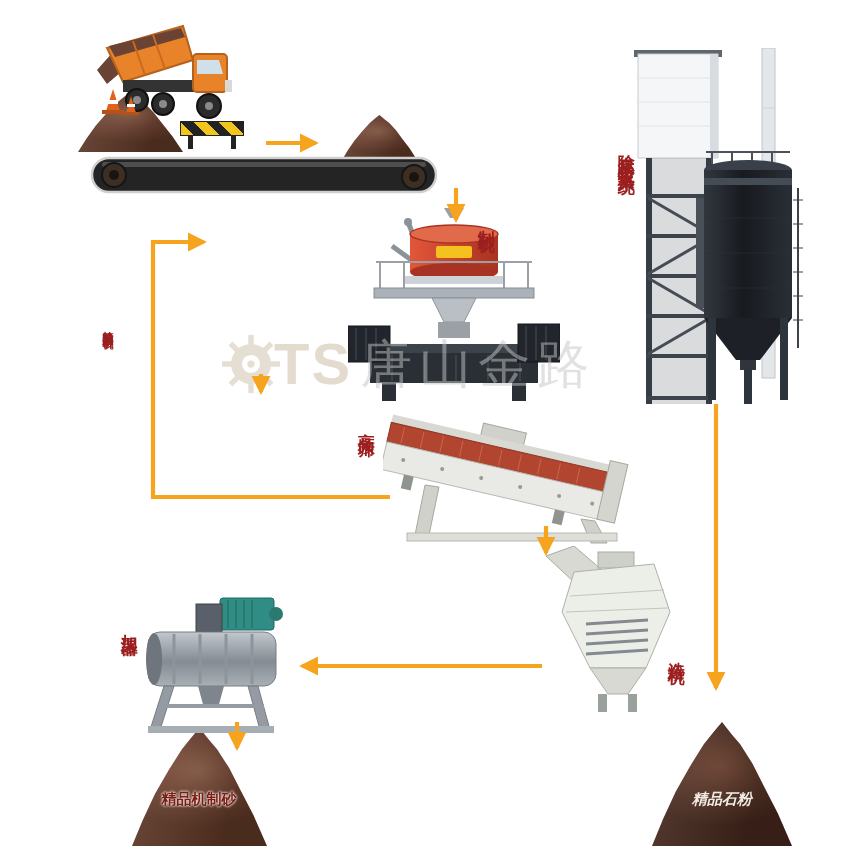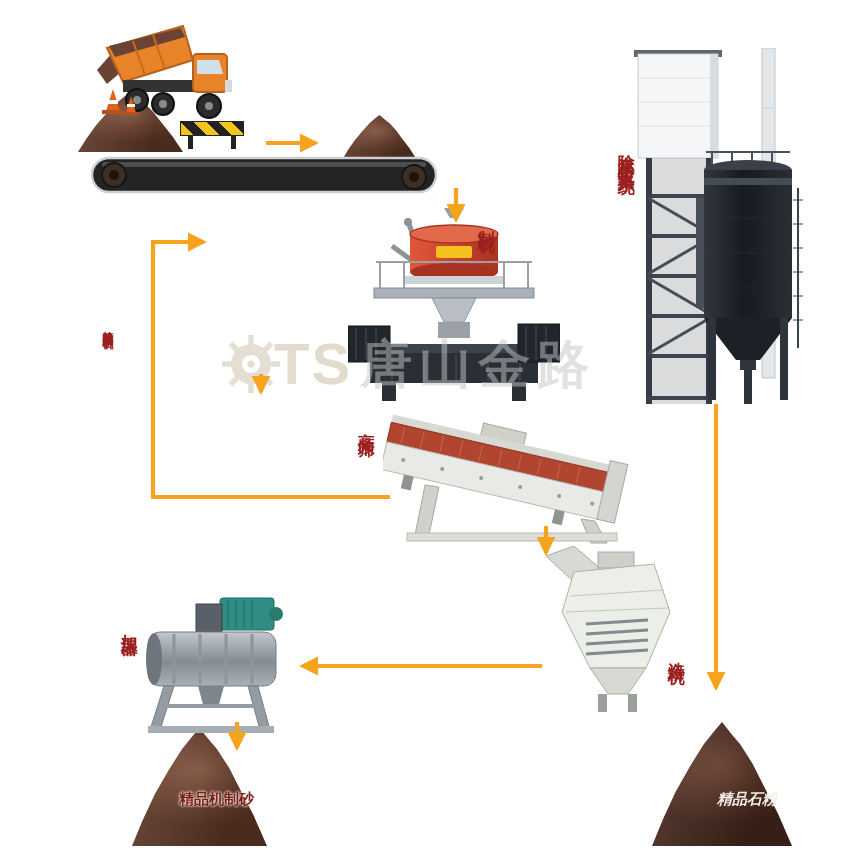--- a/index.html
+++ b/index.html
@@ -13,30 +13,30 @@
     clip-path:polygon(50% 0,57% 10%,63% 18%,72% 34%,80% 52%,90% 74%,100% 100%,0 100%,8% 78%,17% 56%,27% 36%,37% 18%,44% 8%);}
   .pile::after{content:"";position:absolute;inset:0;
     background:linear-gradient(105deg,rgba(255,255,255,.10),rgba(0,0,0,.22) 72%);}
   .pile.dark{background:radial-gradient(ellipse 62% 48% at 50% 36%,#7c4c39 0%,#5f3a2b 48%,#46281d 100%);}
   
   .mach{z-index:2;}
   
   .watermark{position:absolute;left:222px;top:326px;width:430px;height:76px;z-index:3;opacity:.5;
     display:flex;align-items:center;gap:8px;pointer-events:none;}
   .wm-ts{font-weight:800;font-size:58px;color:#c9b99f;letter-spacing:2px;line-height:1;margin-left:-14px;}
-  .wm-name{font-weight:700;font-size:52px;color:#c4c4c4;letter-spacing:7px;line-height:1;text-align:right;}
+  .wm-name{font-weight:400;font-size:52px;color:#c4c4c4;letter-spacing:7px;line-height:1;text-align:right;}
   
   .arrows{position:absolute;left:0;top:0;z-index:4;pointer-events:none;}
   .fl{stroke:var(--c-arrow,#F6A41D);stroke-width:4.2;fill:none;}
   
   .vlabel{position:absolute;z-index:5;writing-mode:vertical-rl;text-orientation:upright;
     color:var(--c-red,#9C1F1F);font-weight:700;font-size:17px;letter-spacing:3px;line-height:1.1;}
   .vnote{position:absolute;z-index:5;writing-mode:vertical-rl;text-orientation:upright;
     color:var(--c-red,#9C1F1F);font-weight:700;font-size:11px;letter-spacing:1px;line-height:1;}
-  .prod{position:absolute;z-index:5;font-weight:700;font-size:15px;text-align:right;width:110px;}
+  .prod{position:absolute;z-index:5;font-weight:700;font-size:15px;text-align:center;width:110px;}
   .prod.sand{color:#7c1d12;text-shadow:0 0 3px #fff,0 0 2px #fff;}
   .prod.powder{color:#f2ece4;font-style:italic;}
   
   .barrier{position:absolute;z-index:2;}
   .barrier .bar{height:13px;border:1px solid #222;
     background:repeating-linear-gradient(45deg,#f2c51d 0 9px,#222 9px 18px);}
   .barrier .legs{display:flex;justify-content:space-between;padding:0 8px;}
   .barrier .legs div{width:5px;height:13px;background:#222;}
 </style>
 </head>

